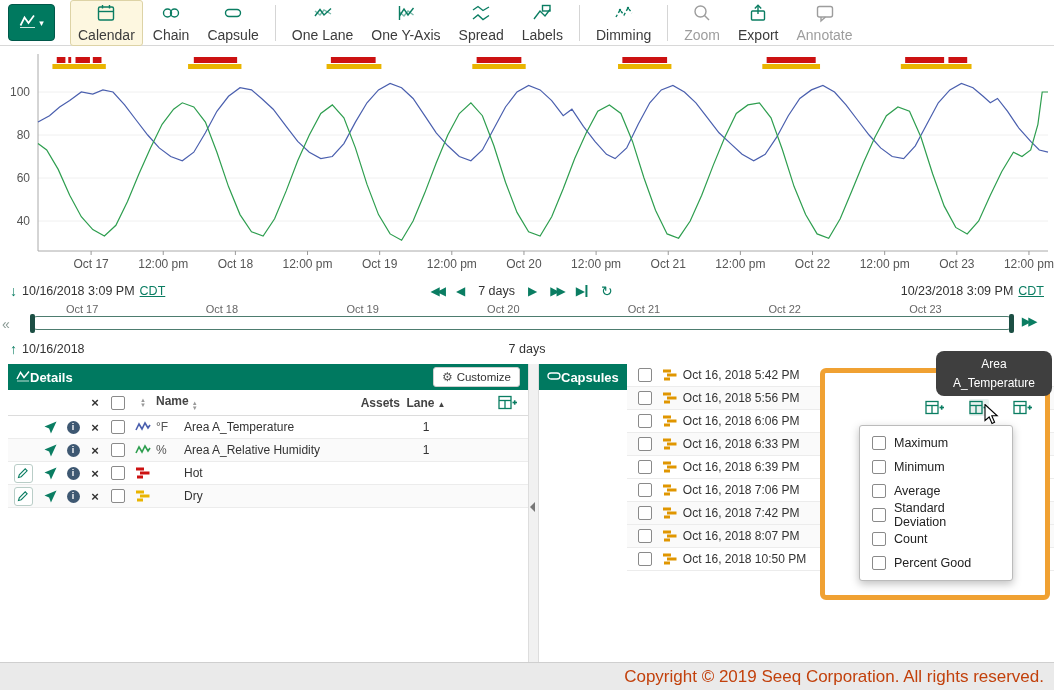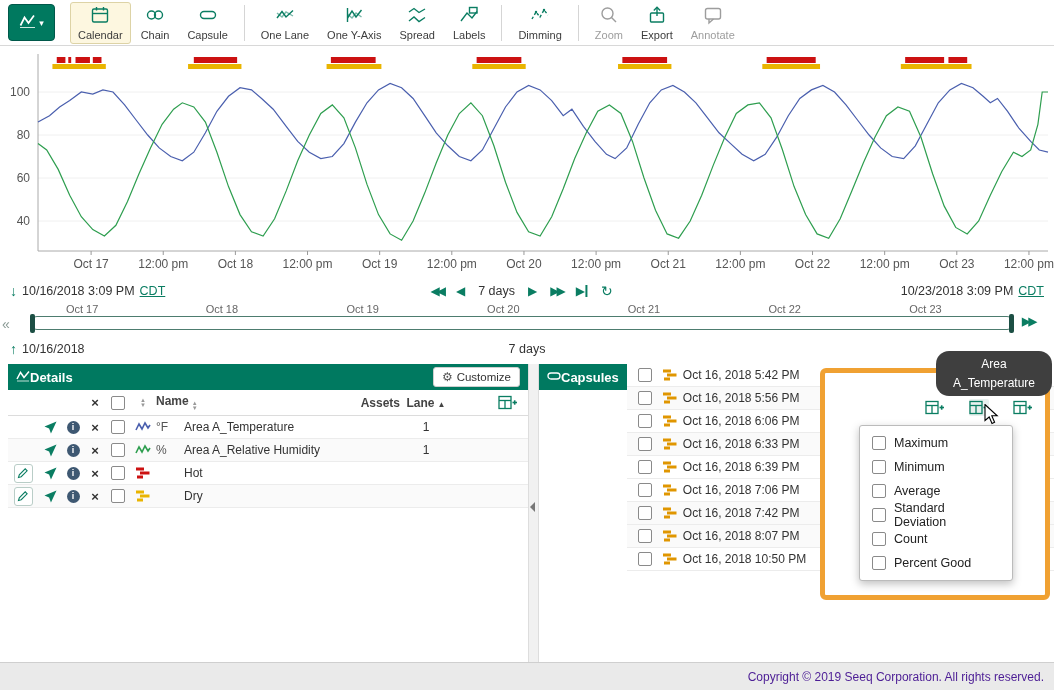--- a/index.html
+++ b/index.html
@@ -6,21 +6,21 @@
   .app{position:relative;width:1054px;height:690px;overflow:hidden;background:#fff;
        font-family:"Liberation Sans",sans-serif;color:#333;}
   
   .toolbar{position:absolute;left:0;top:0;width:100%;height:46px;background:#fff;
            border-bottom:1px solid #d8d8d8;display:flex;align-items:center;padding-left:6px;box-sizing:border-box;}
   .view-btn{width:47px;height:37px;background:#00795f;border:1px solid #00584a;border-radius:4px;
             display:flex;align-items:center;justify-content:center;gap:3px;margin:0 14px 0 2px;cursor:pointer;}
   .view-btn .caret{color:#fff;font-size:9px;}
   .tb-btn{display:flex;flex-direction:column;align-items:center;gap:1px;padding:2px 7px;margin:0 1px;
           background:none;border:1px solid transparent;border-radius:3px;cursor:pointer;min-width:40px;}
-  .tb-btn .tb-label{font-size:11px;color:#3c3c3c;white-space:nowrap;}
+  .tb-btn .tb-label{font-size:14px;color:#3c3c3c;white-space:nowrap;}
   .tb-btn.active{background:#fdf7e0;border-color:#ddd3a6;}
   .tb-btn.disabled .tb-label{color:#9d9d9d;}
   .tb-sep{width:1px;height:36px;background:#d5d5d5;margin:0 7px;}
   
   .chart{position:absolute;left:0;top:46px;width:1054px;height:232px;}
   .tick-label{font-size:12px;fill:#555;}
   
   .range-row{position:absolute;left:0;top:278px;width:100%;height:25px;display:flex;align-items:center;
              padding:0 10px;box-sizing:border-box;font-size:12.5px;}
   .range-left,.range-right{display:flex;align-items:center;gap:5px;}
@@ -92,26 +92,26 @@
   .grid-icon{display:inline-flex;cursor:pointer;}
   .grid-icon.hovered{background:#e8f0ee;border-radius:2px;}
   
   .annotation-box{position:absolute;left:820px;top:368px;width:230px;height:232px;background:#fff;
                   border:5px solid #f0a132;border-radius:6px;z-index:50;box-sizing:border-box;}
   .overlay-icons{position:absolute;top:26px;right:12px;display:flex;gap:24px;}
   .stats-menu{position:absolute;left:34px;top:52px;width:152px;background:#fff;border:1px solid #bbb;
               border-radius:3px;box-shadow:0 3px 8px rgba(0,0,0,.25);padding:5px 0;}
   .stats-item{display:flex;align-items:center;gap:8px;height:24px;padding:0 12px;font-size:12.5px;color:#222;cursor:pointer;}
   .tooltip{position:absolute;left:936px;top:351px;width:112px;background:#3f3f3f;color:#fff;font-size:12px;
-           text-align:center;padding:4px 2px;border-radius:13px;z-index:65;line-height:1.55;}
+           text-align:center;padding:4px 2px;border-radius:8px;z-index:65;line-height:1.55;}
   .cursor{position:absolute;left:984px;top:404px;z-index:70;}
   
   .footer{position:absolute;left:0;bottom:0;width:100%;height:28px;background:#eaeaea;border-top:1px solid #cfcfcf;
           display:flex;align-items:center;justify-content:flex-end;padding-right:10px;box-sizing:border-box;
-          font-size:12px;color:#4c1d95;}
+          font-size:17px;color:#c2410c;}
 </style>
 </head>
 <body>
 
 <div class="app">
 
   <div class="toolbar">
     <button class="view-btn">
       <span>
         <svg width="17" height="16" viewBox="0 0 17 16">

